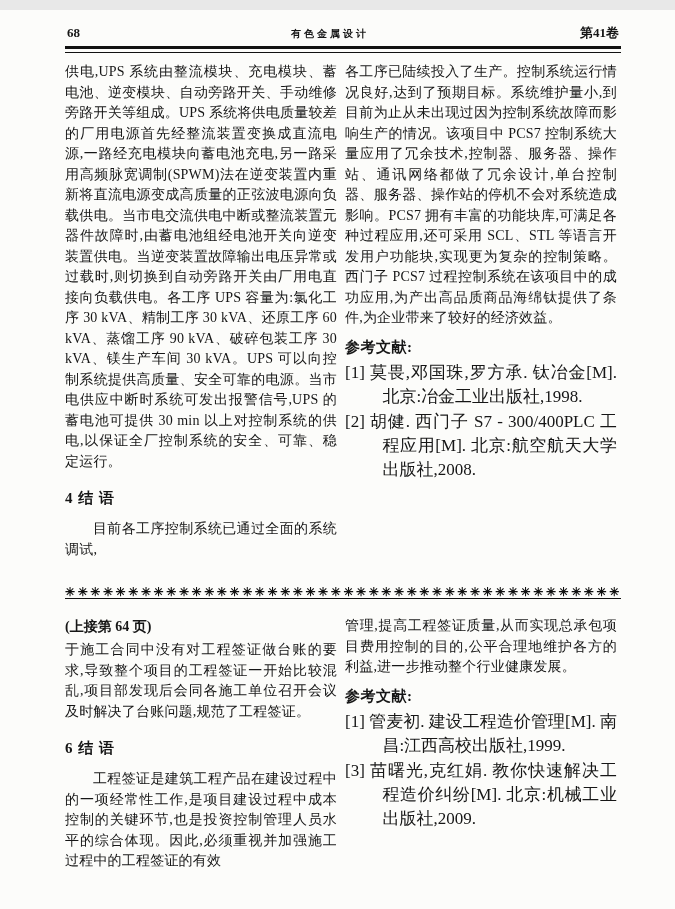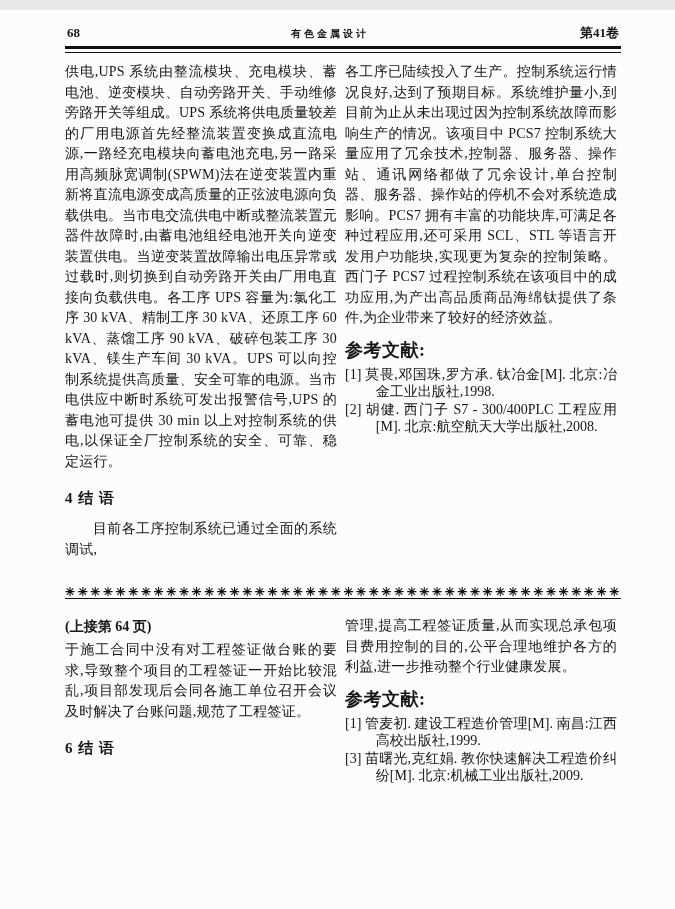--- a/index.html
+++ b/index.html
@@ -44,27 +44,27 @@
   }
   p.indent { text-indent: 2em; }
   h2.sect {
     margin: 17px 0 11px 0;
     font-size: 15px;
     font-weight: bold;
     letter-spacing: 1px;
   }
   .refs-h {
     margin: 9px 0 4px 0;
-    font-size: 18px;
+    font-size: 15px;
     font-weight: bold;
     letter-spacing: 0.5px;
   }
   .ref {
-    font-size: 14px;
-    line-height: 17px;
+    font-size: 17px;
+    line-height: 24px;
     text-align: justify;
     padding-left: 2.2em;
     text-indent: -2.2em;
     margin: 0 0 1px 0;
   }
   .contnote {
     margin: 0 0 2px 0;
     font-size: 14px;
     line-height: 22px;
     font-weight: bold;
@@ -111,20 +111,21 @@
     </div>
   </section>
 
   <div class="separator">✳✳✳✳✳✳✳✳✳✳✳✳✳✳✳✳✳✳✳✳✳✳✳✳✳✳✳✳✳✳✳✳✳✳✳✳✳✳✳✳✳✳✳✳✳✳</div>
 
   <section class="twocol sec2">
     <div class="col">
       <p class="contnote">(上接第 64 页)</p>
       <p class="body">于施工合同中没有对工程签证做台账的要求,导致整个项目的工程签证一开始比较混乱,项目部发现后会同各施工单位召开会议及时解决了台账问题,规范了工程签证。</p>
       <h2 class="sect">6 结 语</h2>
+      <p class="body indent">工程签证是建筑工程产品在建设过程中的一项经常性工作,是项目建设过程中成本控制的关键环节,也是投资控制管理人员水平的综合体现。因此,必须重视并加强施工过程中的工程签证的有效</p>
     </div>
     <div class="col">
       <p class="body">管理,提高工程签证质量,从而实现总承包项目费用控制的目的,公平合理地维护各方的利益,进一步推动整个行业健康发展。</p>
       <div class="refs-h">参考文献:</div>
       <div>
         <p class="ref">[1] 管麦初. 建设工程造价管理[M]. 南昌:江西高校出版社,1999.</p>
         <p class="ref">[3] 苗曙光,克红娟. 教你快速解决工程造价纠纷[M]. 北京:机械工业出版社,2009.</p>
       </div>
     </div>
   </section>

